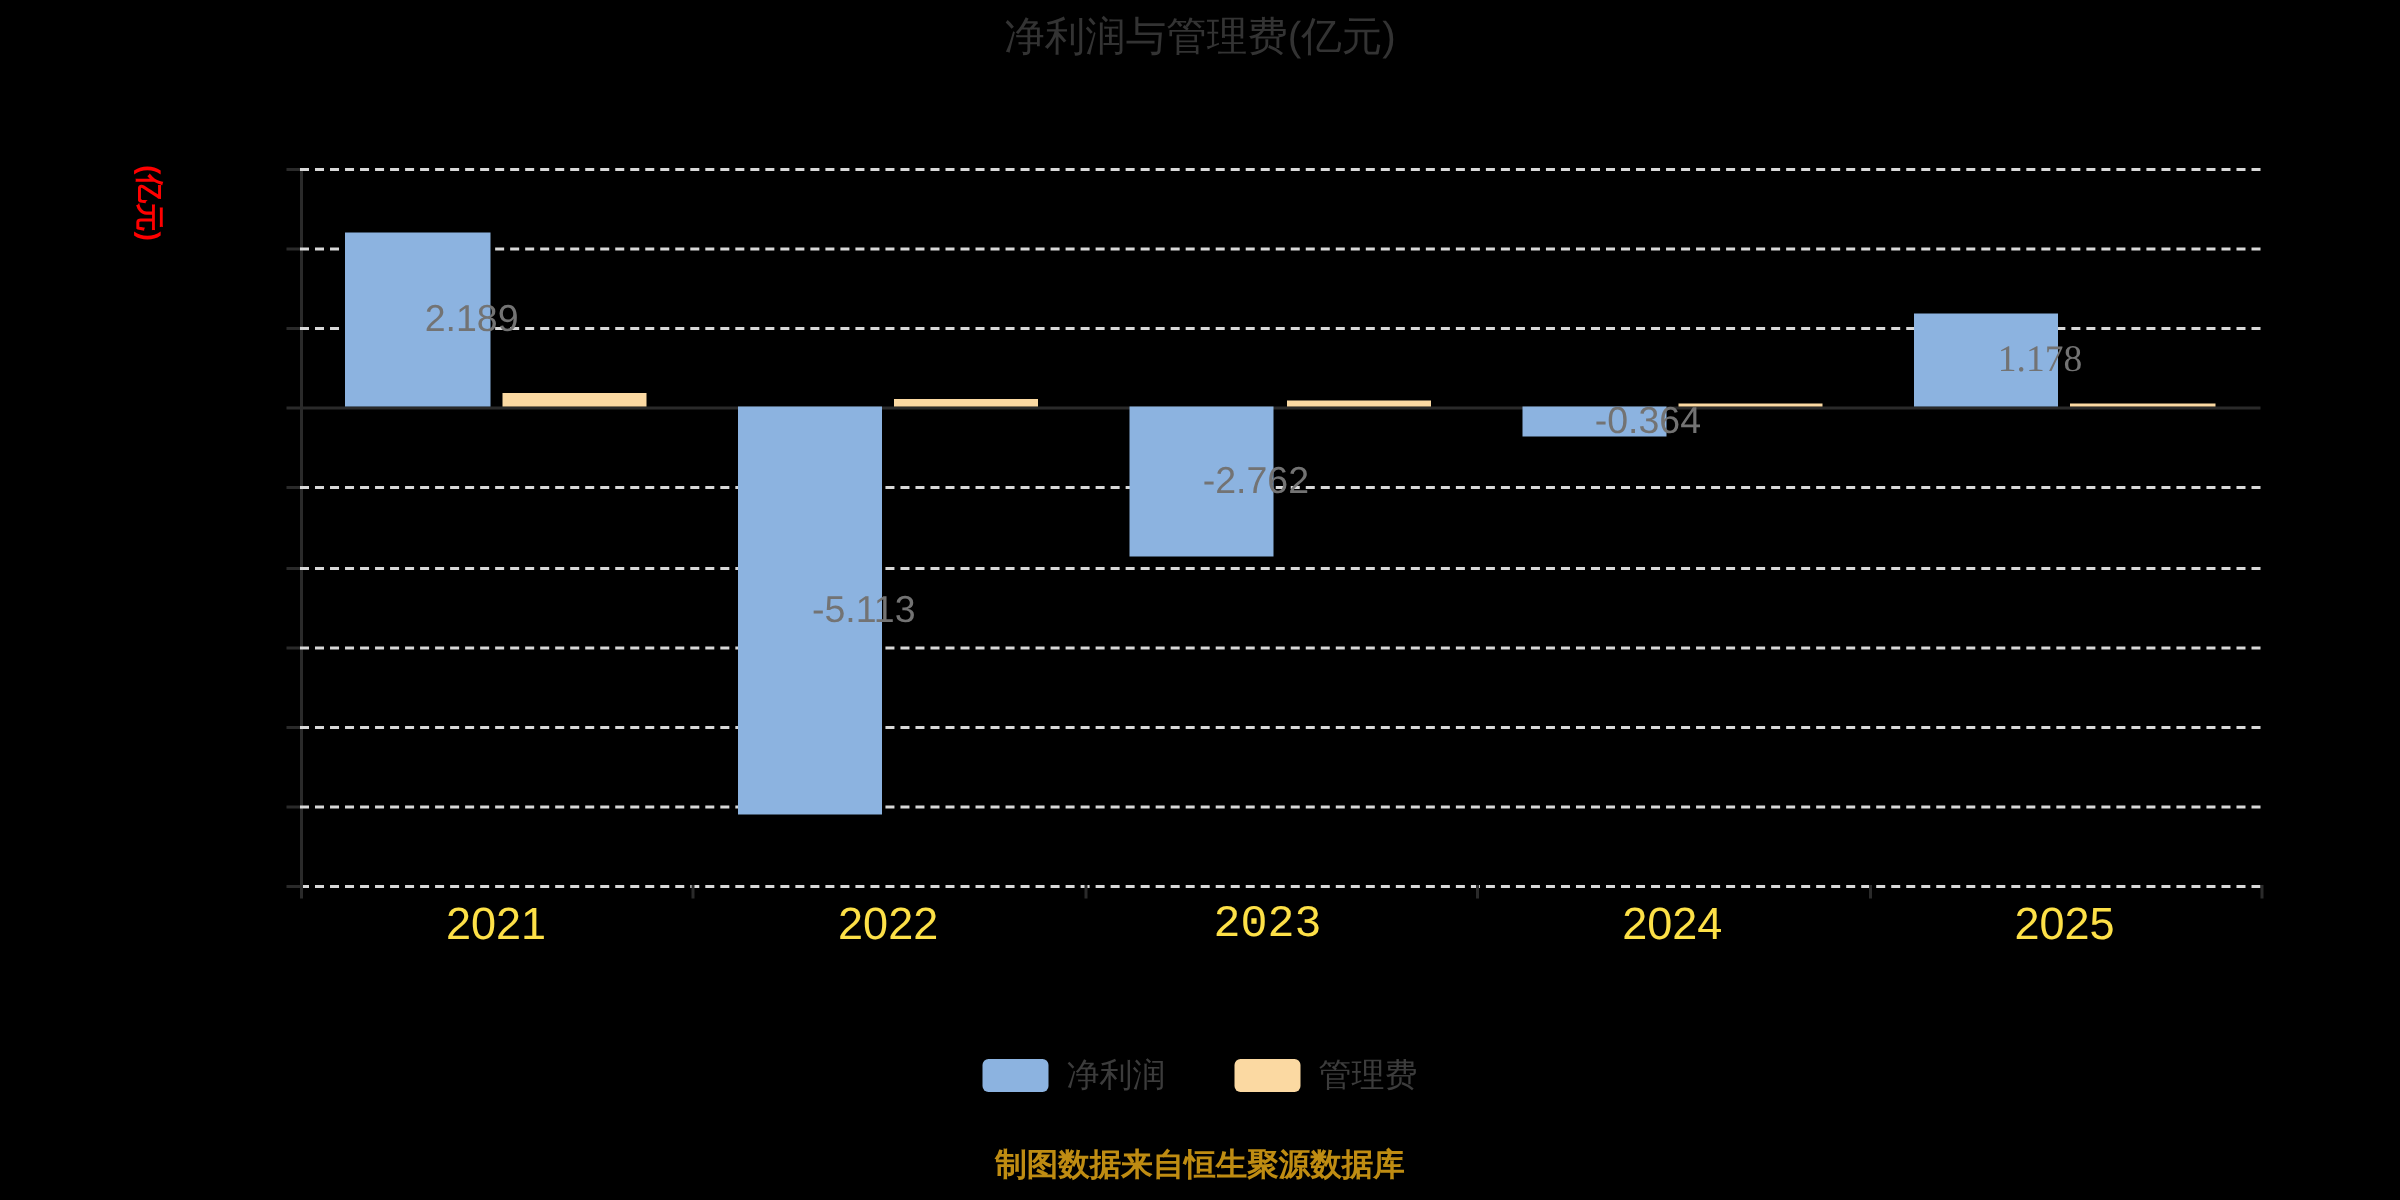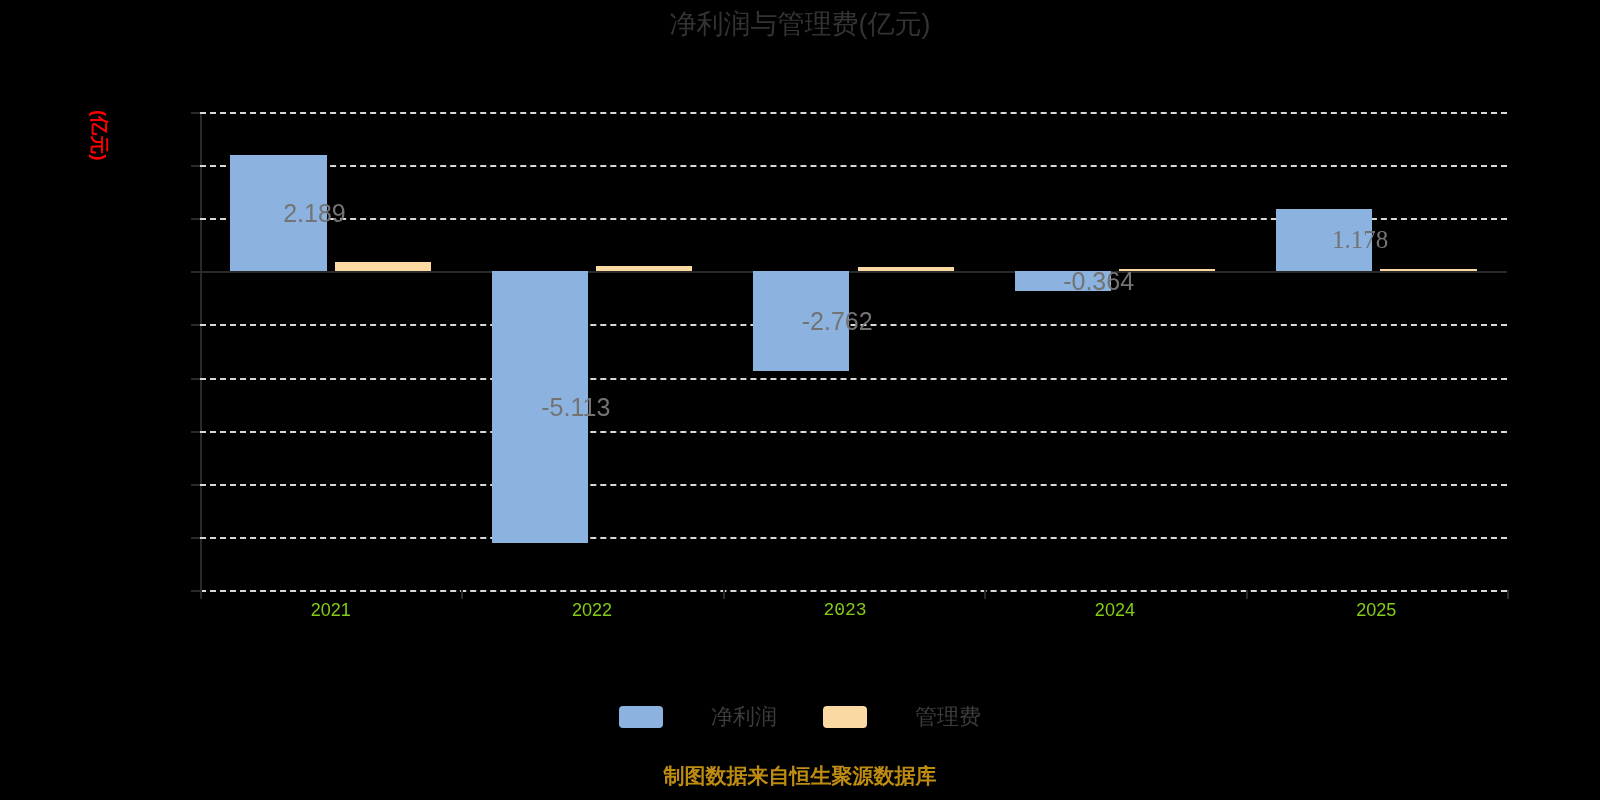--- a/index.html
+++ b/index.html
@@ -115,22 +115,22 @@
   .x-labels {
     position: absolute;
     left: 200px;
     top: 600px;
     width: 1307px;
     height: 36px;
   }
   .x-label {
     position: absolute;
     top: 0;
-    color: #84cc16;
-    font-size: 18px;
+    color: #fde047;
+    font-size: 30px;
     white-space: nowrap;
     transform: translateX(-50%);
   }
   
   .legend {
     position: absolute;
     left: 0;
     top: 702px;
     width: 1600px;
     display: flex;
@@ -145,21 +145,20 @@
   }
   .legend-swatch {
     width: 44px;
     height: 22px;
     border-radius: 4px;
   }
   .legend-text {
     color: #3c3c3c;
     font-size: 22px;
     white-space: nowrap;
-    margin-left: 36px;
   }
   
   .footer-note {
     position: absolute;
     left: 0;
     top: 762px;
     width: 1600px;
     text-align: center;
     color: #bf8c12;
     font-size: 21px;

